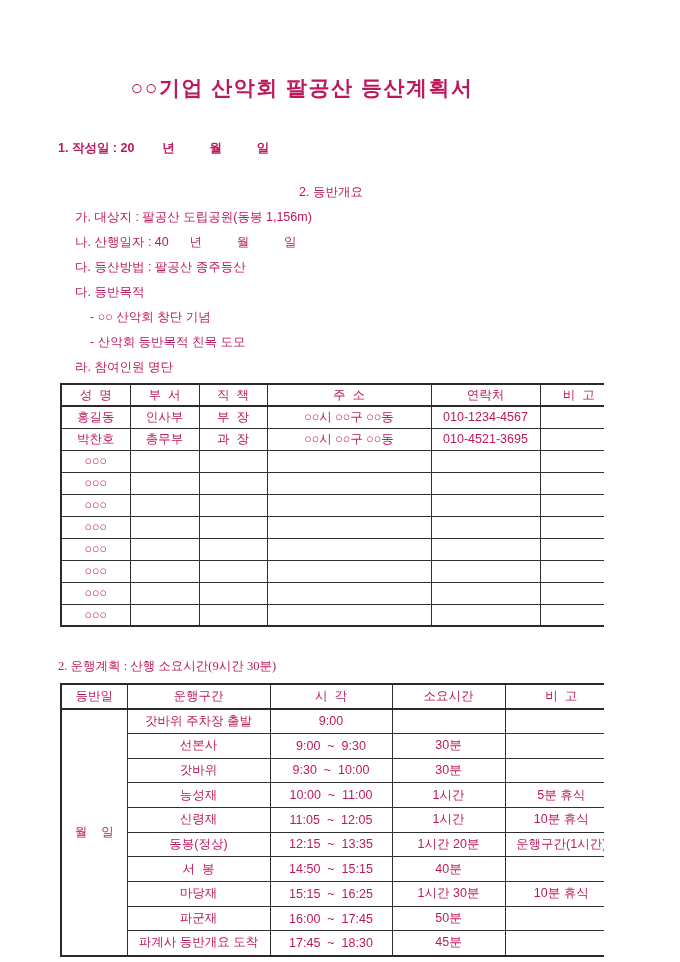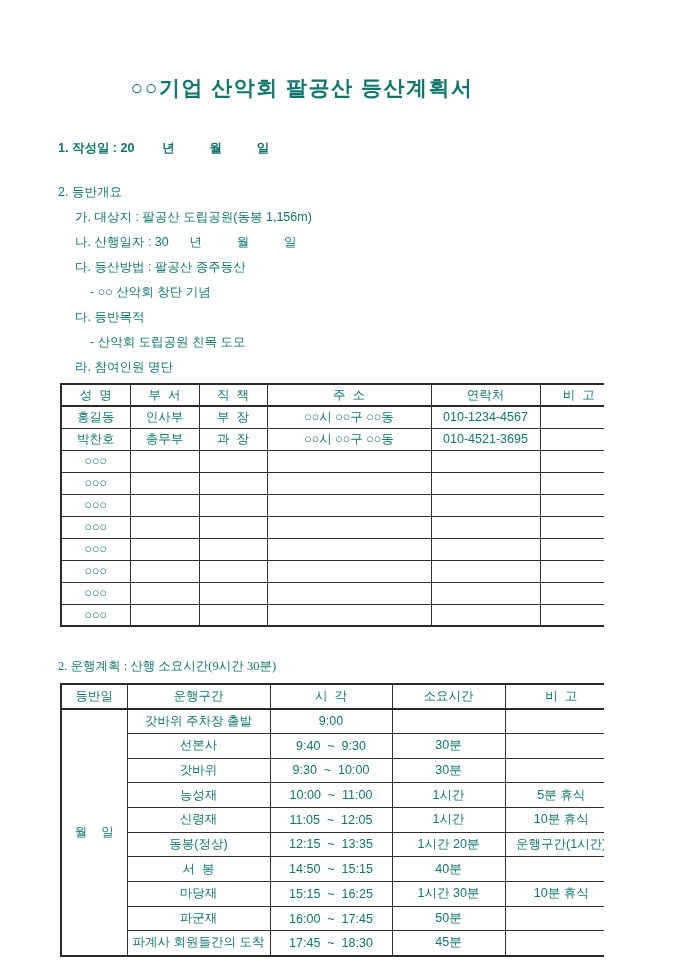--- a/index.html
+++ b/index.html
@@ -1,29 +1,29 @@
 <!DOCTYPE html>
 <html><head>
 <meta charset="utf-8">
 <style>
   html,body{margin:0;padding:0;background:#ffffff;}
   .page{
     width:604px;height:962px;background:#ffffff;overflow:hidden;
     font-family:"Liberation Sans","DejaVu Sans",sans-serif;
-    color:#0f766e;box-sizing:border-box;
+    color:#be185d;box-sizing:border-box;
   }
   .title{
     margin:0;padding-top:74px;text-align:center;
     font-size:21px;font-weight:700;letter-spacing:1.5px;white-space:pre;
   }
   .line{
     margin:4px;font-size:12.5px;line-height:21px;white-space:pre;
   }
   .date-line{margin:36px 0 0 58px;font-weight:bold;}
-  .overview-heading{margin:23px 0 0 58px;}
+  .overview-heading{margin:23px 0 0 58px;text-align:center;}
   .ind1{margin-left:75px;}
   .ind2{margin-left:90px;}
   .schedule-heading{margin:29px 0 0 58px;font-family:Liberation Serif, serif;}
   table{
     border-collapse:collapse;table-layout:fixed;
     margin-left:60px;border:2px solid #2a2a2a;
   }
   th,td{
     border:1px solid #2f2f2f;font-size:12.5px;font-weight:400;
     text-align:center;vertical-align:middle;white-space:pre;
@@ -39,25 +39,25 @@
 <body>
 
 <div class="page">
 
   <h1 class="title">○○기업 산악회 팔공산 등산계획서</h1>
 
   <p class="line date-line">1. 작성일 : 20        년          월          일</p>
 
   <p class="line overview-heading">2. 등반개요</p>
   <p class="line ind1">가. 대상지 : 팔공산 도립공원(동봉 1,156m)</p>
-  <p class="line ind1">나. 산행일자 : 30      년          월          일</p>
+  <p class="line ind1">나. 산행일자 : 40      년          월          일</p>
   <p class="line ind1">다. 등산방법 : 팔공산 종주등산</p>
+  <p class="line ind1">다. 등반목적</p>
   <p class="line ind2">- ○○ 산악회 창단 기념</p>
-  <p class="line ind1">다. 등반목적</p>
-  <p class="line ind2">- 산악회 도립공원 친목 도모</p>
+  <p class="line ind2">- 산악회 등반목적 친목 도모</p>
   <p class="line ind1">라. 참여인원 명단</p>
 
   <table class="roster-table">
     <colgroup>
       <col style="width:69px">
         <col style="width:69px">
         <col style="width:68px">
       <col style="width:164px">
         <col style="width:109px">
         <col style="width:78px">
@@ -178,21 +178,21 @@
     <tbody>
         <tr>
           <td rowspan="10">월    일</td>
           <td>갓바위 주차장 출발</td>
           <td>9:00</td>
           <td></td>
           <td></td>
         </tr>
         <tr>
           <td>선본사</td>
-          <td>9:40  ~  9:30</td>
+          <td>9:00  ~  9:30</td>
           <td>30분</td>
           <td></td>
         </tr>
         <tr>
           <td>갓바위</td>
           <td>9:30  ~  10:00</td>
           <td>30분</td>
           <td></td>
         </tr>
         <tr>
@@ -225,21 +225,21 @@
           <td>1시간 30분</td>
           <td>10분 휴식</td>
         </tr>
         <tr>
           <td>파군재</td>
           <td>16:00  ~  17:45</td>
           <td>50분</td>
           <td></td>
         </tr>
         <tr>
-          <td>파계사 회원들간의 도착</td>
+          <td>파계사 등반개요 도착</td>
           <td>17:45  ~  18:30</td>
           <td>45분</td>
           <td></td>
         </tr>
       </tbody>
   </table>
 
 </div>
 
 </body></html>

